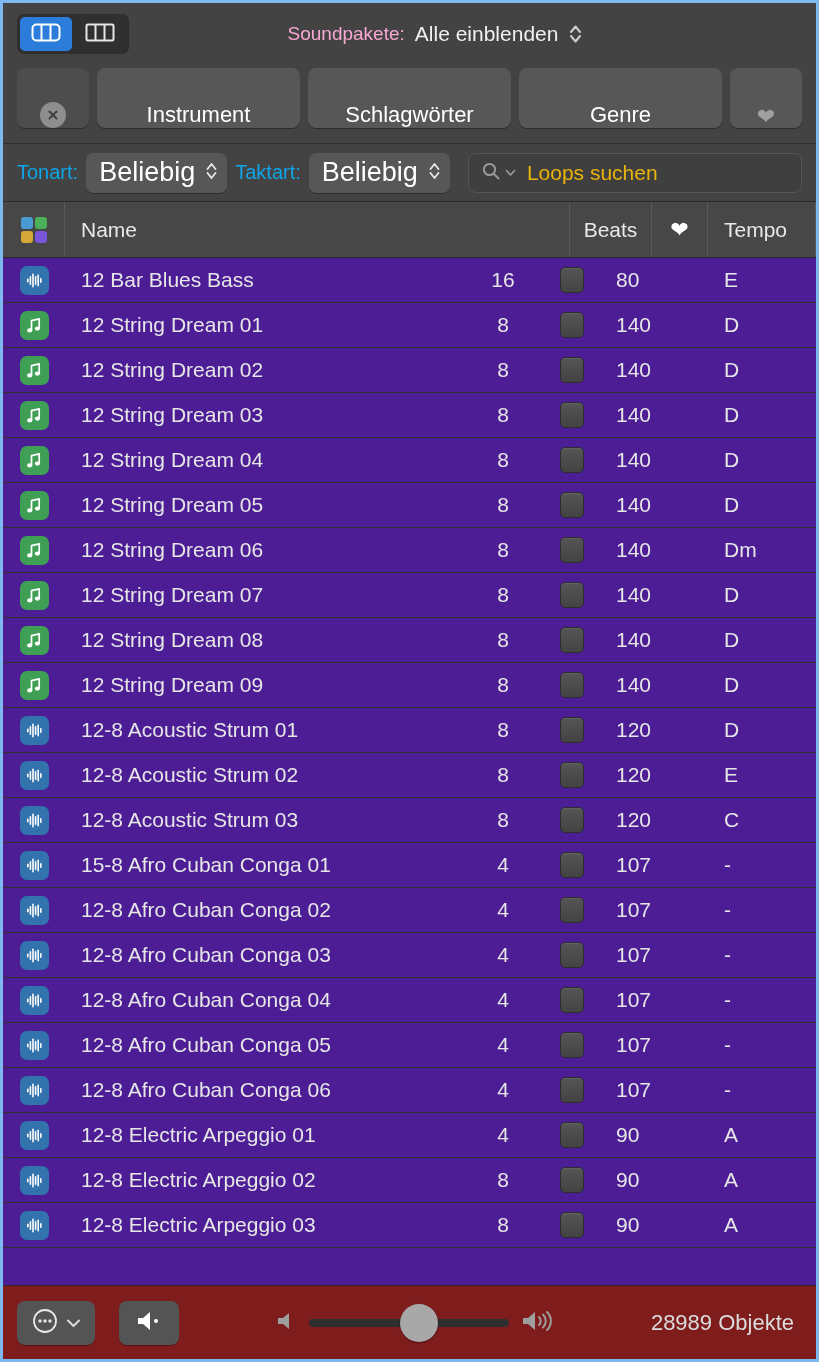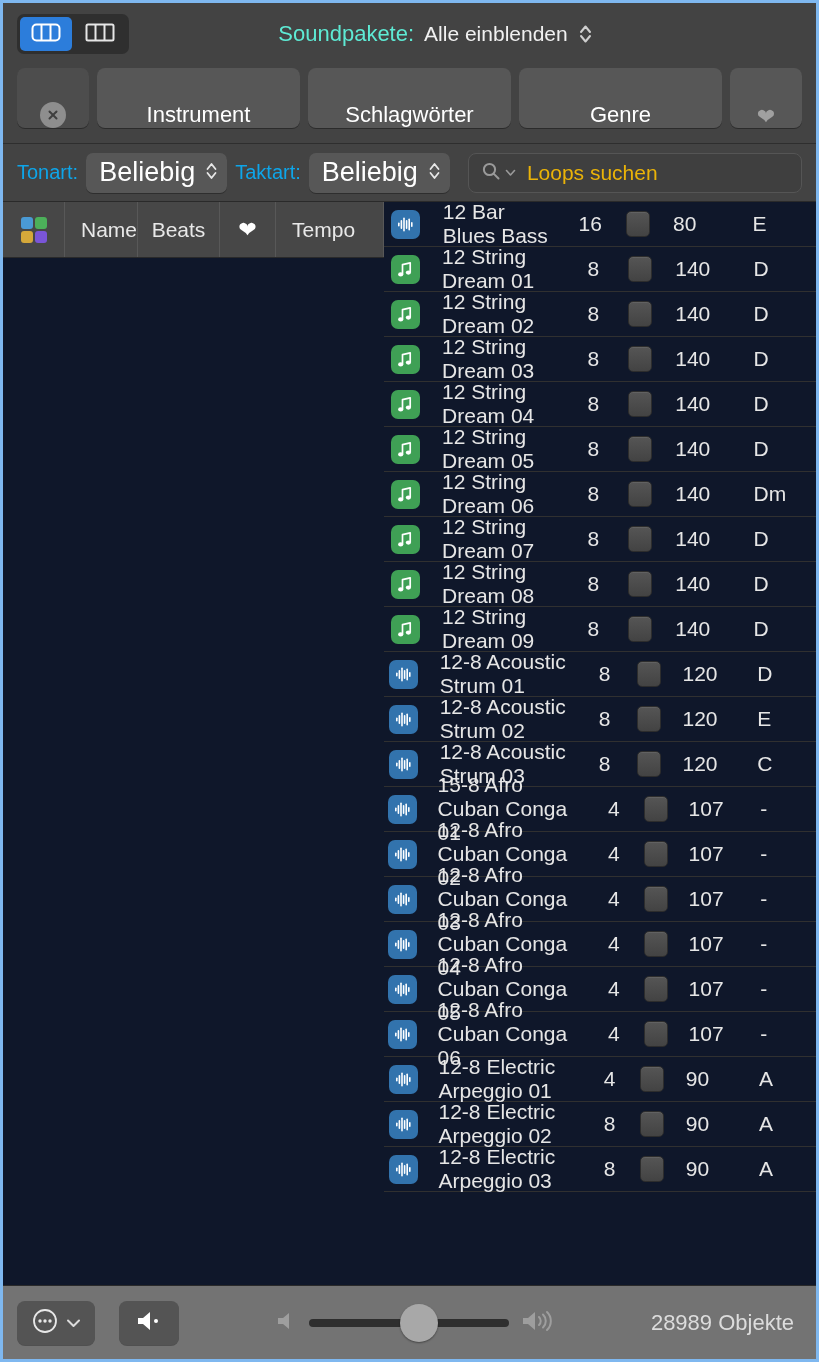--- a/index.html
+++ b/index.html
@@ -43,21 +43,21 @@
   }
   .seg-btn.active { background: #2c7ddb; }
   .seg-ico { width: 30px; height: 19px; }
 
   .soundpakete {
     flex: 1;
     display: flex; align-items: center; justify-content: center;
     gap: 10px;
     margin-right: 60px;
   }
-  .sp-label { color: #5eead4; font-size: 22px; }
+  .sp-label { color: #f9a8d4; font-size: 19px; }
   .sp-value { color: #f0f0f0; font-size: 21px; }
   .stepper {
     display: flex; flex-direction: column; align-items: center;
     gap: 3px; color: #cfcfcf;
   }
   .stepper svg { display: block; }
 
   .tb-row2 {
     height: 78px;
     display: flex; align-items: center;
@@ -110,21 +110,21 @@
     border: 1px solid #555;
     border-radius: 8px;
     display: flex; align-items: center;
     padding: 0 12px;
     gap: 4px;
     margin-left: 10px;
   }
   .search-ph { color: #eab308; font-size: 21px; margin-left: 7px; }
 
   
-  #listwrap { flex: 1 1 auto; overflow: hidden; background: #0f172a; display: flex; flex-direction: row; }
+  #listwrap { flex: 1 1 auto; overflow: hidden; background: #4c1d95; display: flex; flex-direction: column; }
   #colheader {
     height: 56px;
     background: #474747;
     border-bottom: 1px solid #2a2a2a;
     display: flex; align-items: center;
     color: #e8e8e8; font-size: 21px;
     flex: 0 0 auto;
   }
   #colheader .ch {
     height: 100%;
@@ -162,21 +162,21 @@
   .favbox {
     width: 24px; height: 26px; border-radius: 5px;
     background: linear-gradient(#555,#434343);
     border: 1px solid #2d2d2d;
     box-shadow: inset 0 1px 0 rgba(255,255,255,.08);
   }
 
   
   #bottombar {
     height: 74px;
-    background: #737373;
+    background: #7f1d1d;
     border-top: 1px solid #2a2a2a;
     display: flex; align-items: center;
     padding: 0 14px;
     gap: 24px;
     flex: 0 0 auto;
   }
   .bbtn {
     background: #545454;
     border-radius: 8px;
     height: 44px;

